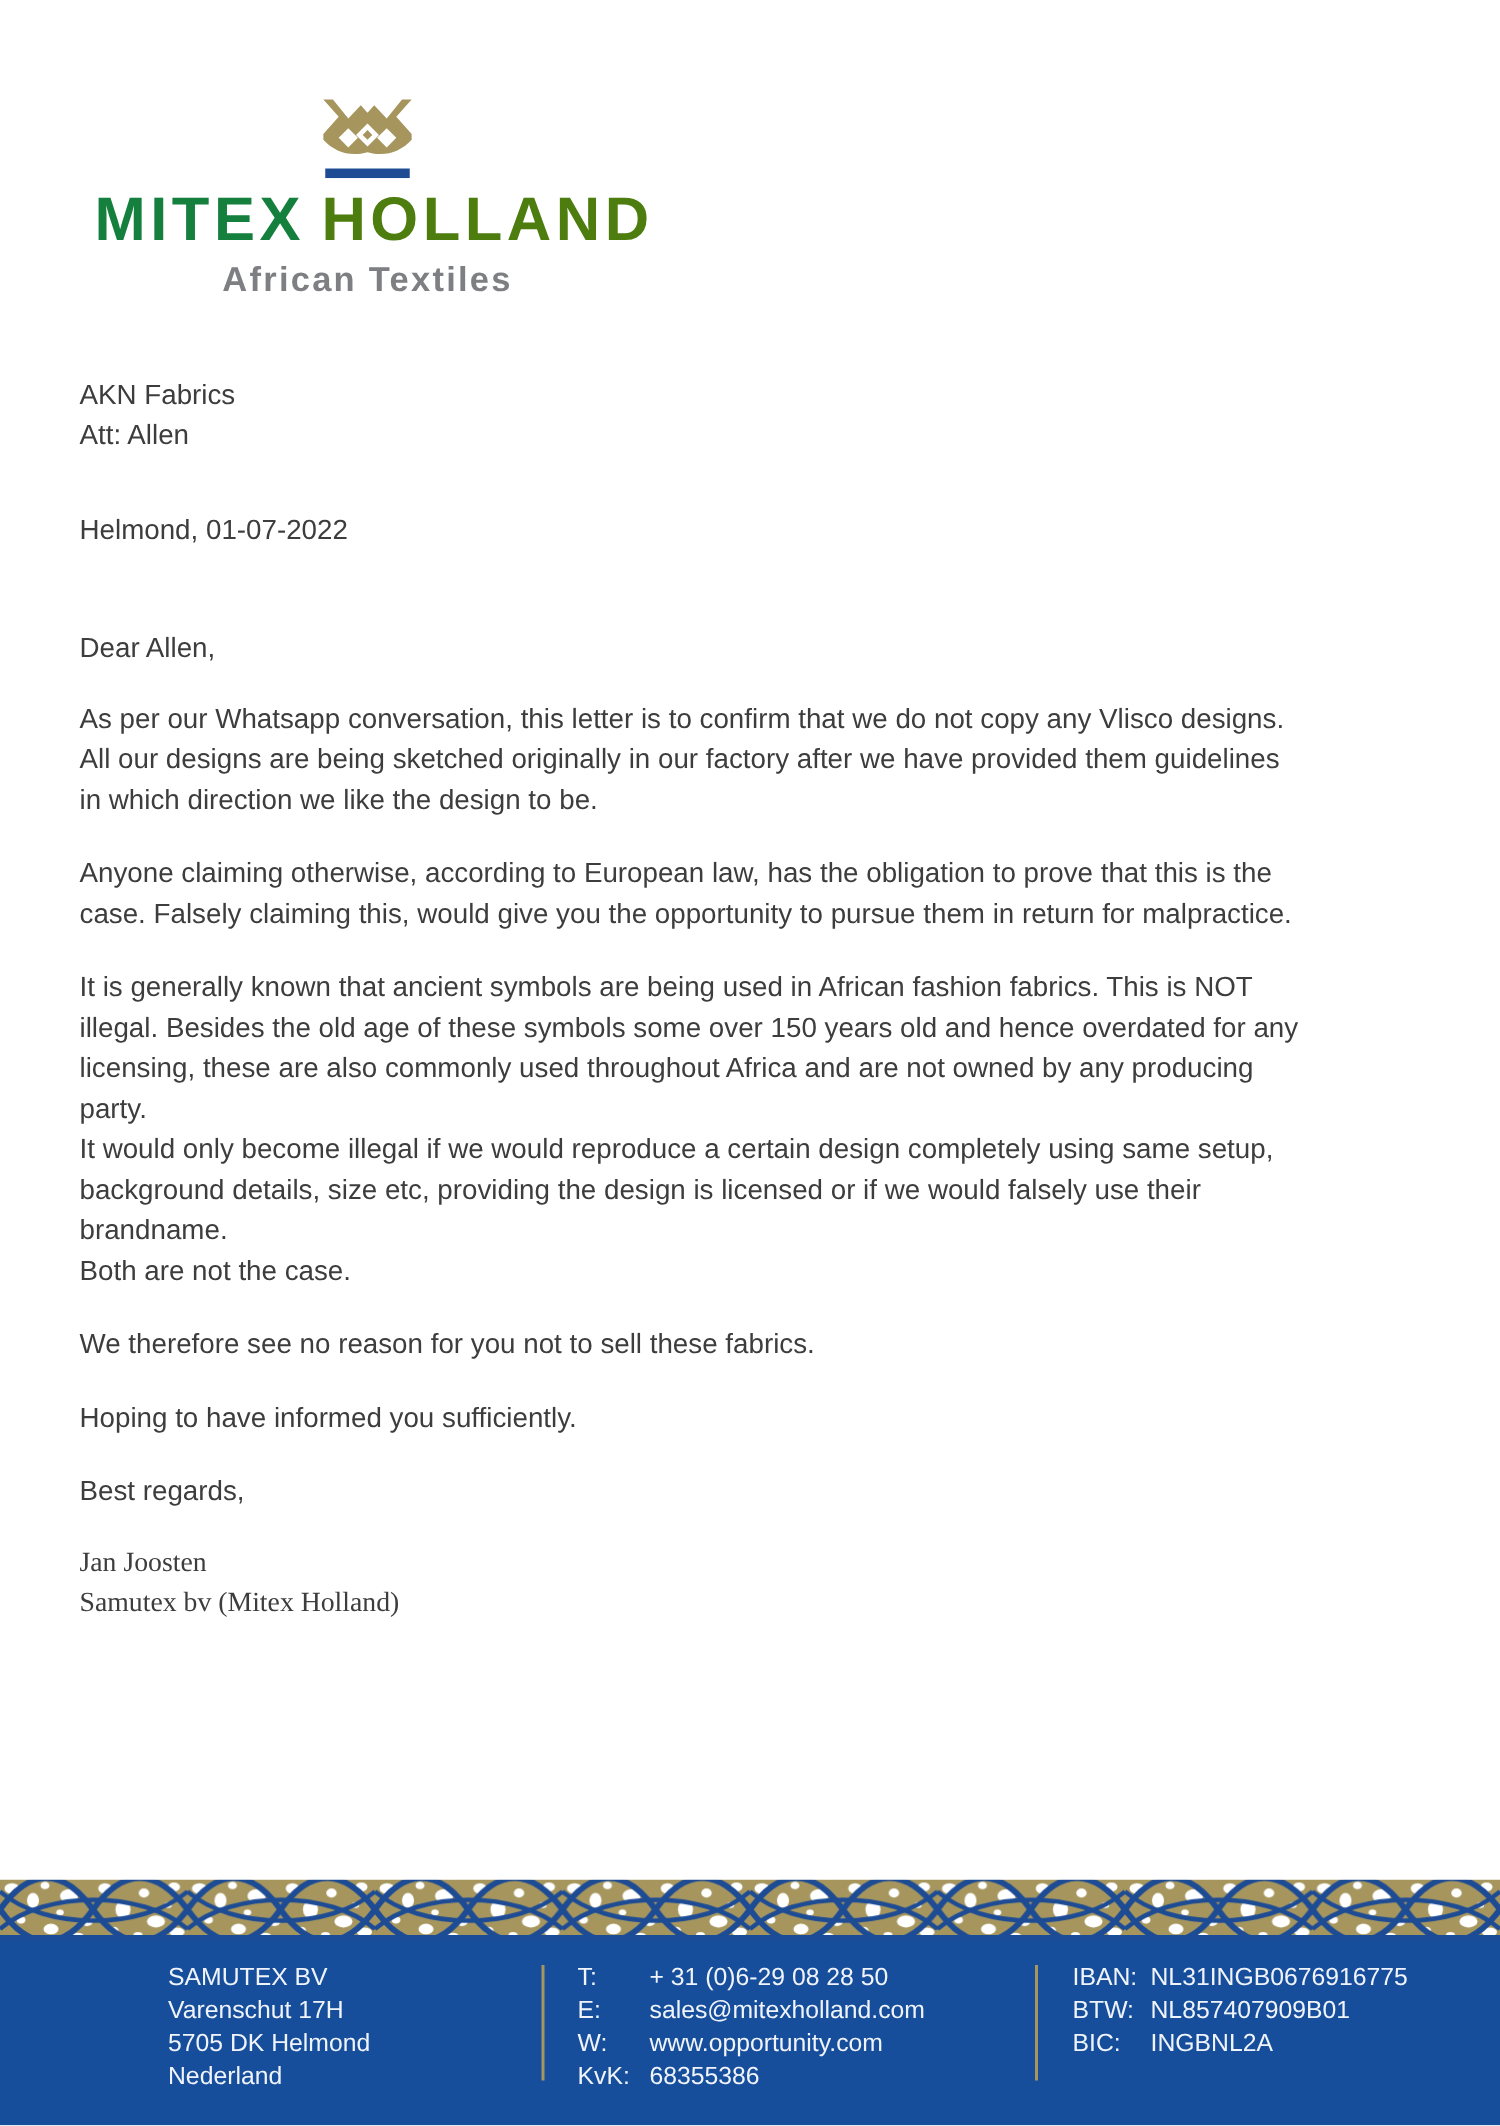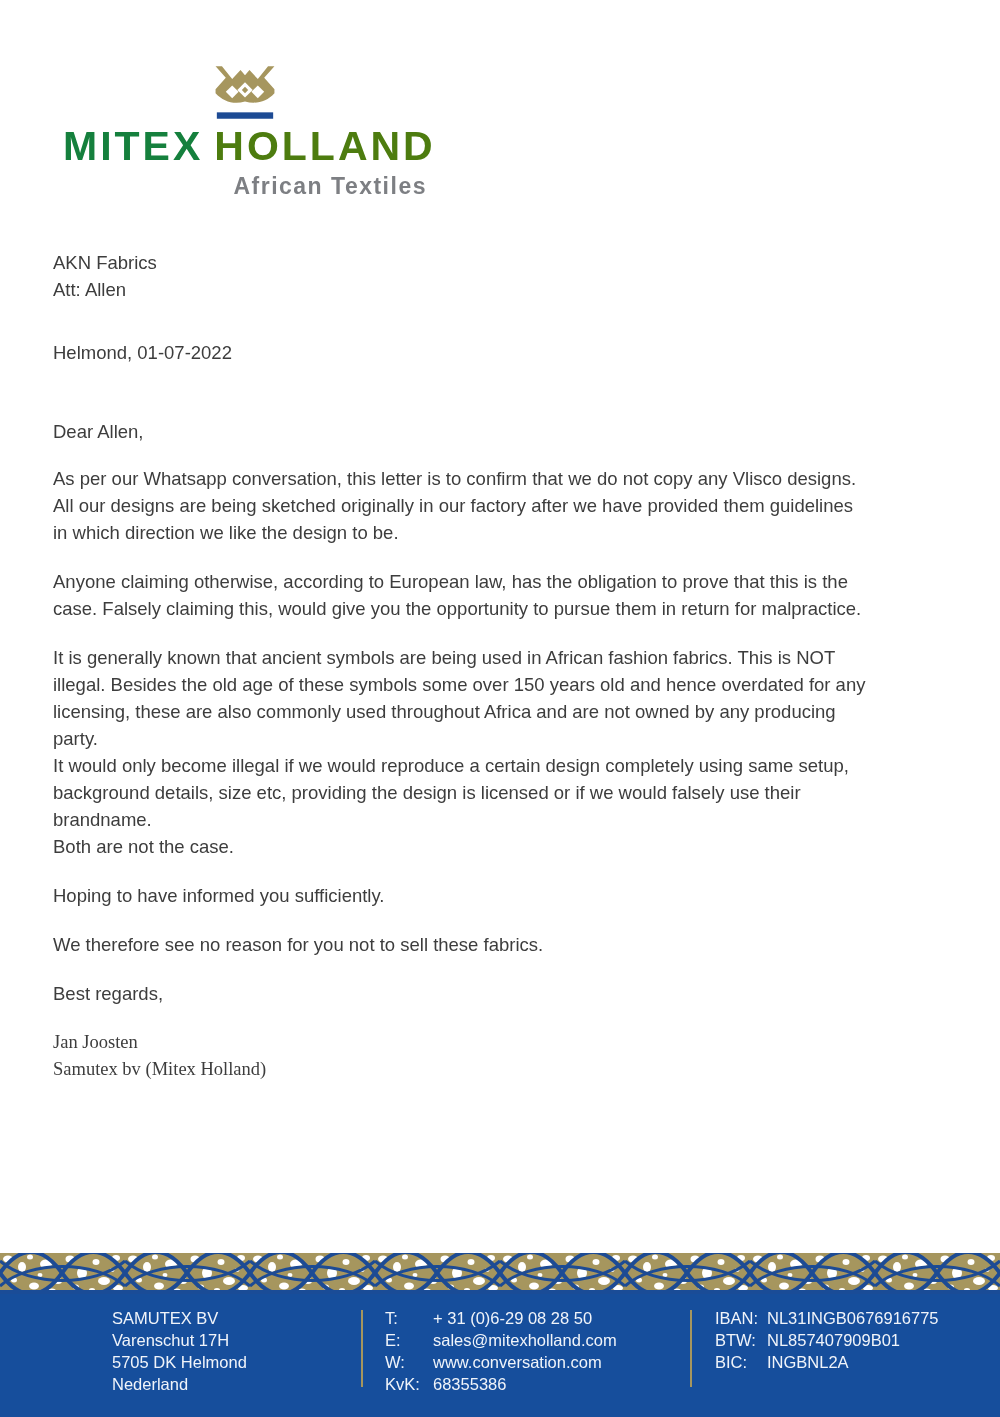--- a/index.html
+++ b/index.html
@@ -31,21 +31,20 @@
     white-space: nowrap;
   }
   .wordmark .mitex   { color: #15803d; margin-right: 11px; }
   .wordmark .holland { color: #4d7c0f; }
   .tagline {
     margin-top: 6px;
     font-size: 23px;
     font-weight: 700;
     letter-spacing: 1.5px;
     color: #7d7f83;
-    text-align: right;
   }
 
   
   .letter {
     position: absolute;
     left: 53px;
     top: 249px;
     width: 920px;
     font-size: 18.5px;
     line-height: 27px;
@@ -129,22 +128,22 @@
     <p class="pre">Anyone claiming otherwise, according to European law, has the obligation to prove that this is the
 case. Falsely claiming this, would give you the opportunity to pursue them in return for malpractice.</p>
     <p class="pre">It is generally known that ancient symbols are being used in African fashion fabrics. This is NOT
 illegal. Besides the old age of these symbols some over 150 years old and hence overdated for any
 licensing, these are also commonly used throughout Africa and are not owned by any producing
 party.
 It would only become illegal if we would reproduce a certain design completely using same setup,
 background details, size etc, providing the design is licensed or if we would falsely use their
 brandname.
 Both are not the case.</p>
+    <p class="pre">We therefore see no reason for you not to sell these fabrics.</p>
     <p class="pre">Hoping to have informed you sufficiently.</p>
-    <p class="pre">We therefore see no reason for you not to sell these fabrics.</p>
     <p class="pre">Best regards,</p>
 
     <div class="signature-block pre">Jan Joosten
 Samutex bv (Mitex Holland)</div>
   </div>
 
   <div class="pattern-band">
     <svg width="1000" height="41" viewBox="0 0 1000 41" preserveAspectRatio="none" aria-hidden="true">
       <defs>
         <pattern id="braid" x="0" y="0" width="125" height="41" patternUnits="userSpaceOnUse">
@@ -198,21 +197,21 @@
       <div class="footer-row">
         <span class="f-label">T:</span>
         <span class="f-value">+ 31 (0)6-29 08 28 50</span>
       </div>
       <div class="footer-row">
         <span class="f-label">E:</span>
         <span class="f-value">sales@mitexholland.com</span>
       </div>
       <div class="footer-row">
         <span class="f-label">W:</span>
-        <span class="f-value">www.conversation.com</span>
+        <span class="f-value">www.opportunity.com</span>
       </div>
       <div class="footer-row">
         <span class="f-label">KvK:</span>
         <span class="f-value">68355386</span>
       </div>
     </div>
 
     <div class="footer-divider divider-2"></div>
 
     <div class="footer-col col-bank">

